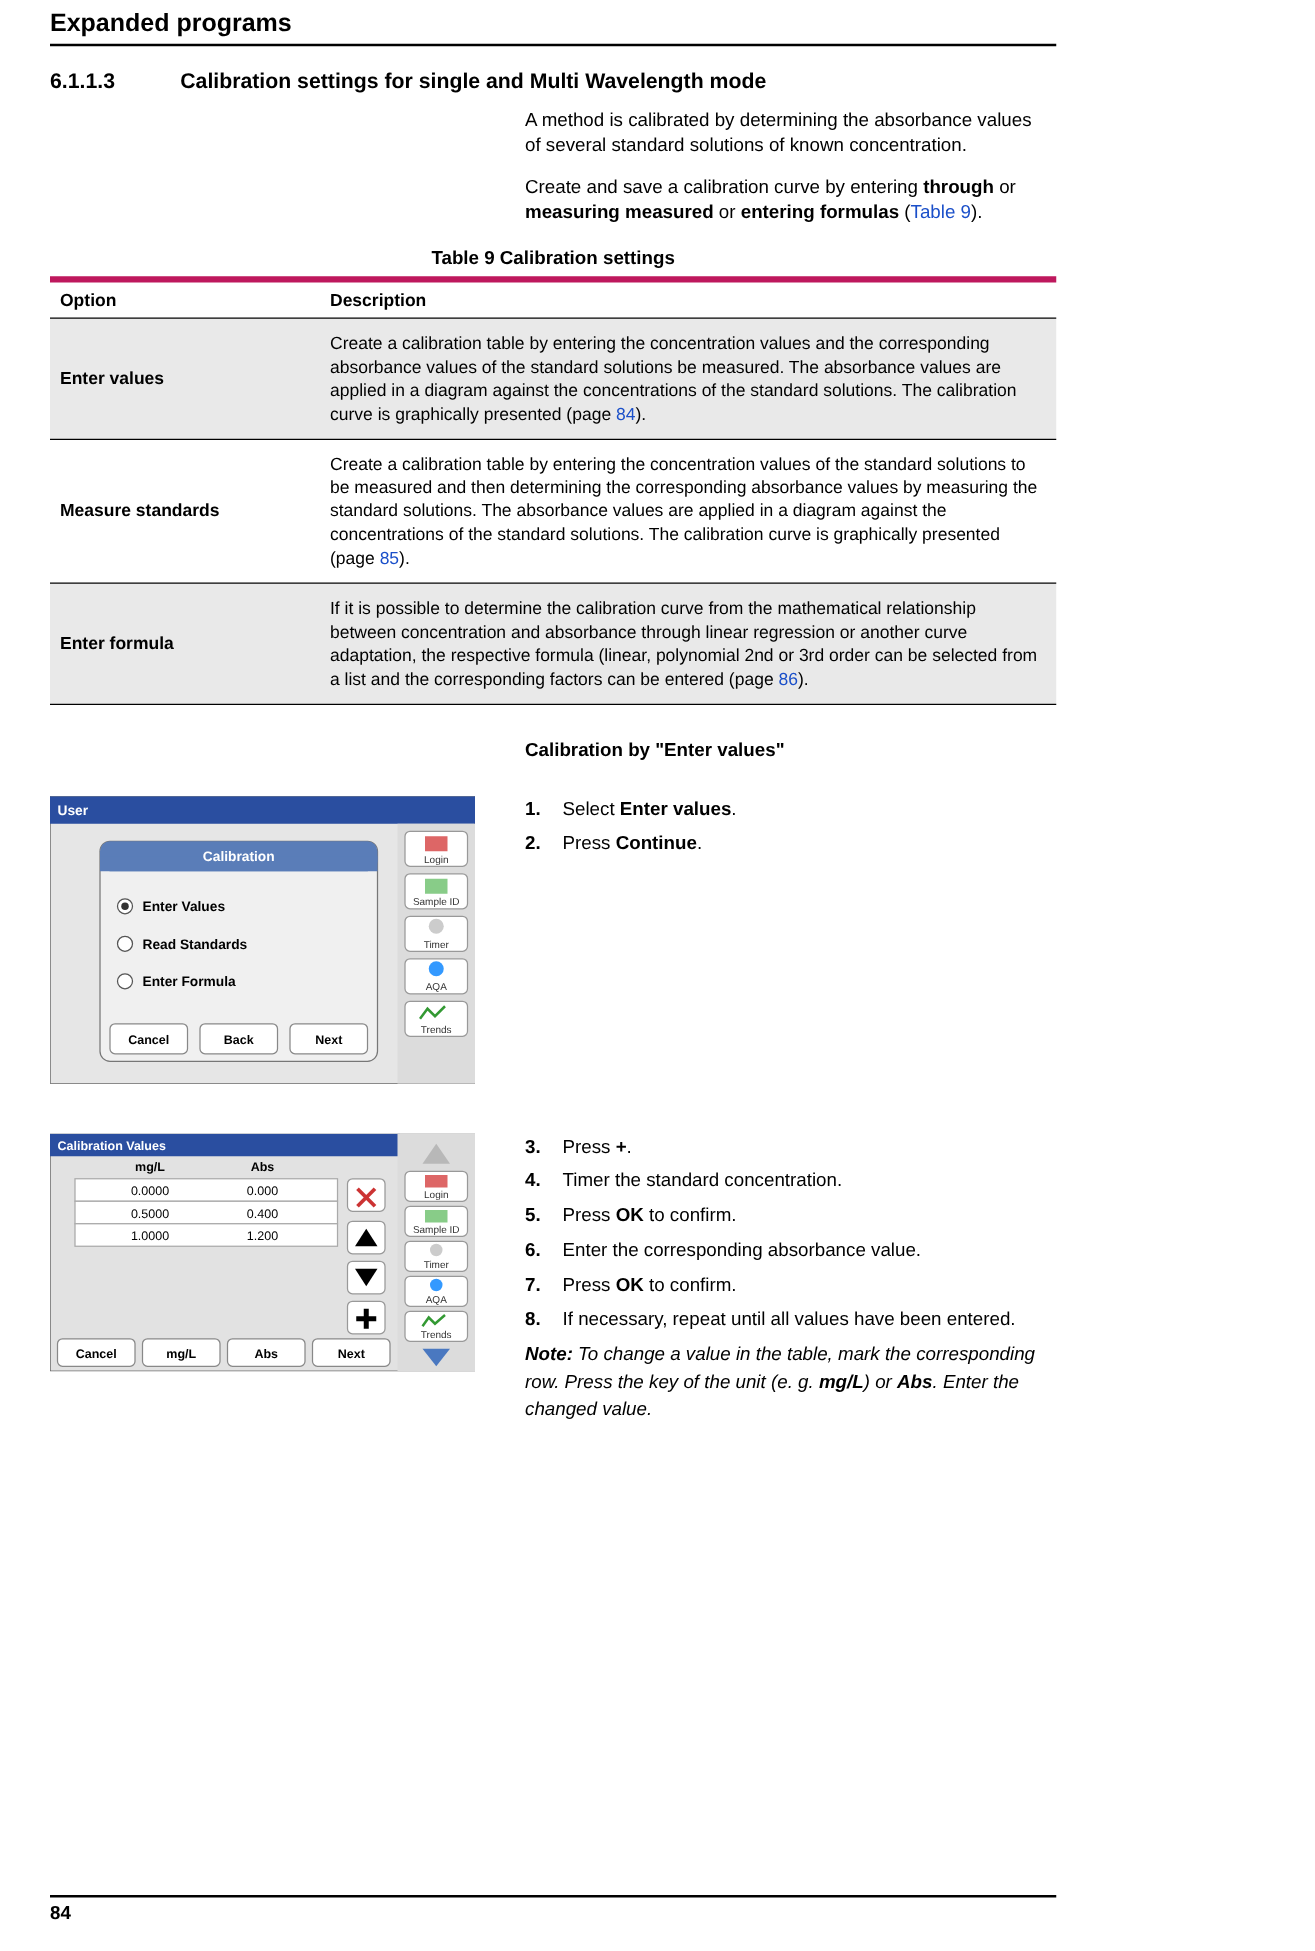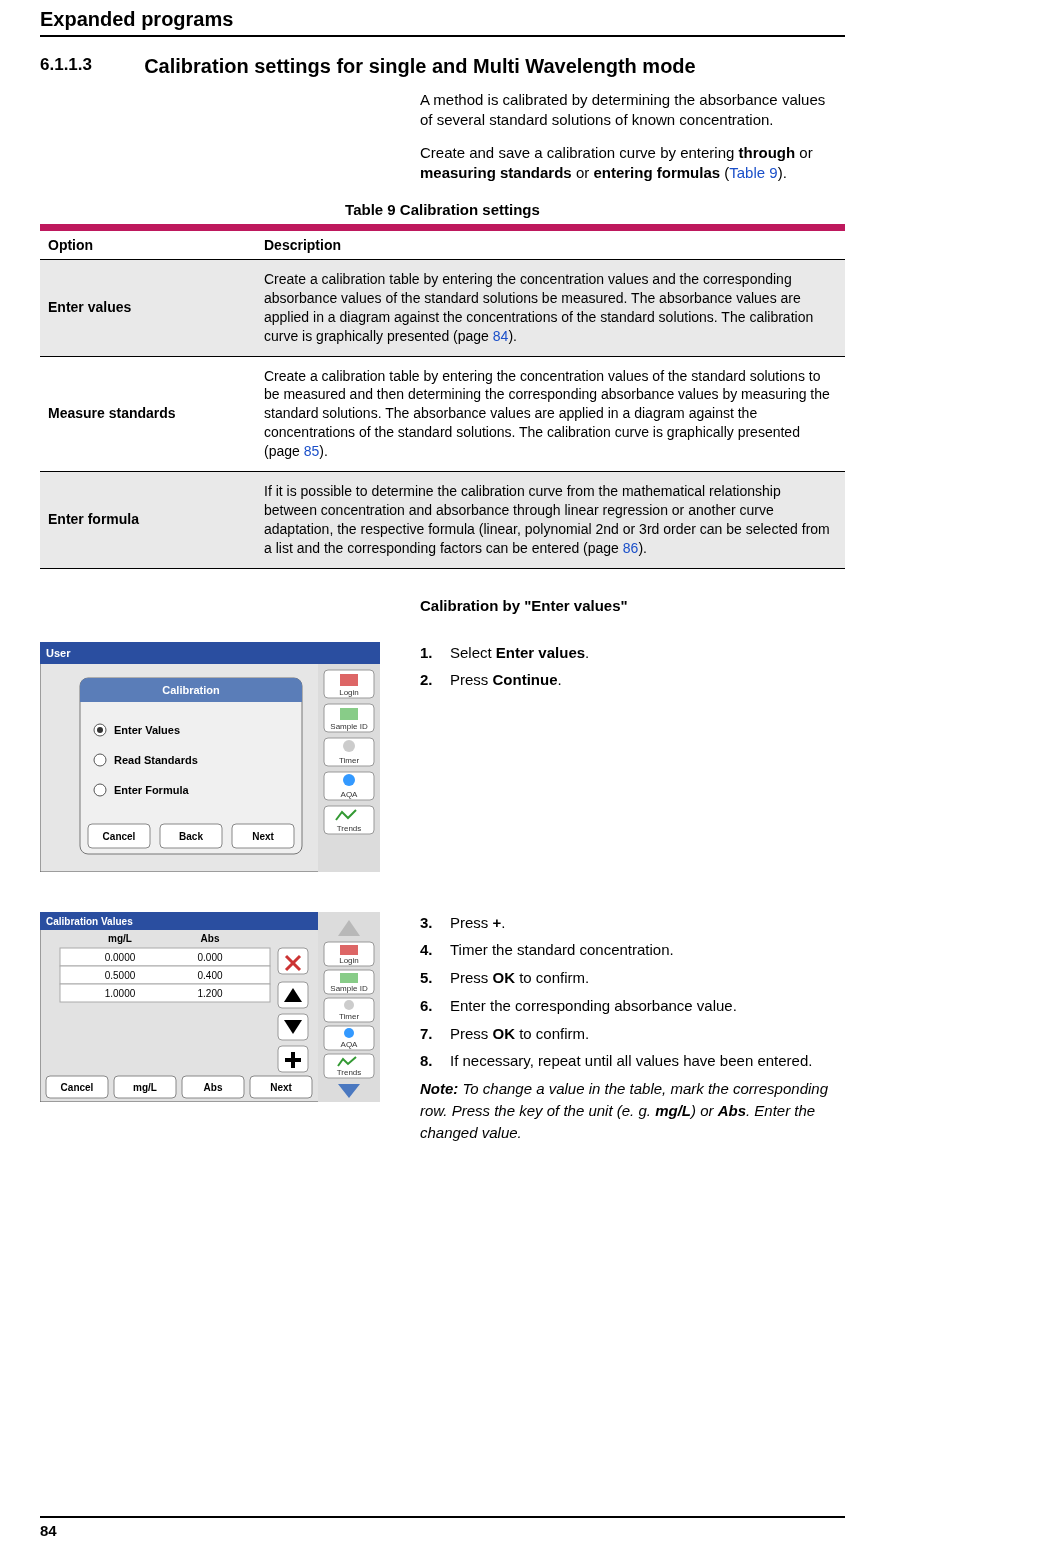--- a/index.html
+++ b/index.html
@@ -31,21 +31,21 @@
   }
   .sec-num {
     display: inline-block;
     width: 100px;
     font-size: 17px;
     font-weight: bold;
     vertical-align: top;
   }
   .sec-title {
     display: inline-block;
-    font-size: 20px;
+    font-size: 17px;
     font-weight: bold;
   }
   .para-col {
     margin-left: 380px;
     margin-right: 10px;
     margin-top: 12px;
     line-height: 1.35;
   }
   .para-col p { margin: 0 0 12px 0; }
   b { font-weight: bold; }
@@ -57,21 +57,21 @@
     font-size: 15px;
   }
   table.opt {
     border-collapse: collapse;
     width: 100%;
     font-size: 14px;
   }
   table.opt th {
     text-align: left;
     font-weight: bold;
-    border-top: 7px solid #be185d;
+    border-top: 5px solid #be185d;
     border-bottom: 1px solid #000;
     padding: 6px 8px;
   }
   table.opt td {
     border-top: 1px solid #737373;
     border-bottom: 1px solid #000;
     padding: 10px 8px;
     vertical-align: middle;
     line-height: 1.35;
   }
@@ -124,21 +124,21 @@
   <hr class="hdr-rule">
 
   <div>
     <span class="sec-num">6.1.1.3</span>
     <span class="sec-title">Calibration settings for single and Multi Wavelength mode</span>
   </div>
 
   <div class="para-col">
     <p>A method is calibrated by determining the absorbance values of several standard solutions of known concentration.</p>
     <p>
-      <span>Create and save a calibration curve by entering </span><b>through</b><span> or </span><b>measuring standards</b><span>  or </span><b>entering formulas</b><span> (</span><span class="link">Table 9</span><span>).</span>
+      <span>Create and save a calibration curve by entering </span><b>through</b><span> or </span><b>measuring measured</b><span>  or </span><b>entering formulas</b><span> (</span><span class="link">Table 9</span><span>).</span>
     </p>
   </div>
 
   <div class="tbl-caption">Table 9 Calibration settings</div>
   <table class="opt">
     <thead>
       <tr>
         <th>Option</th>
         <th>Description</th>
       </tr>

